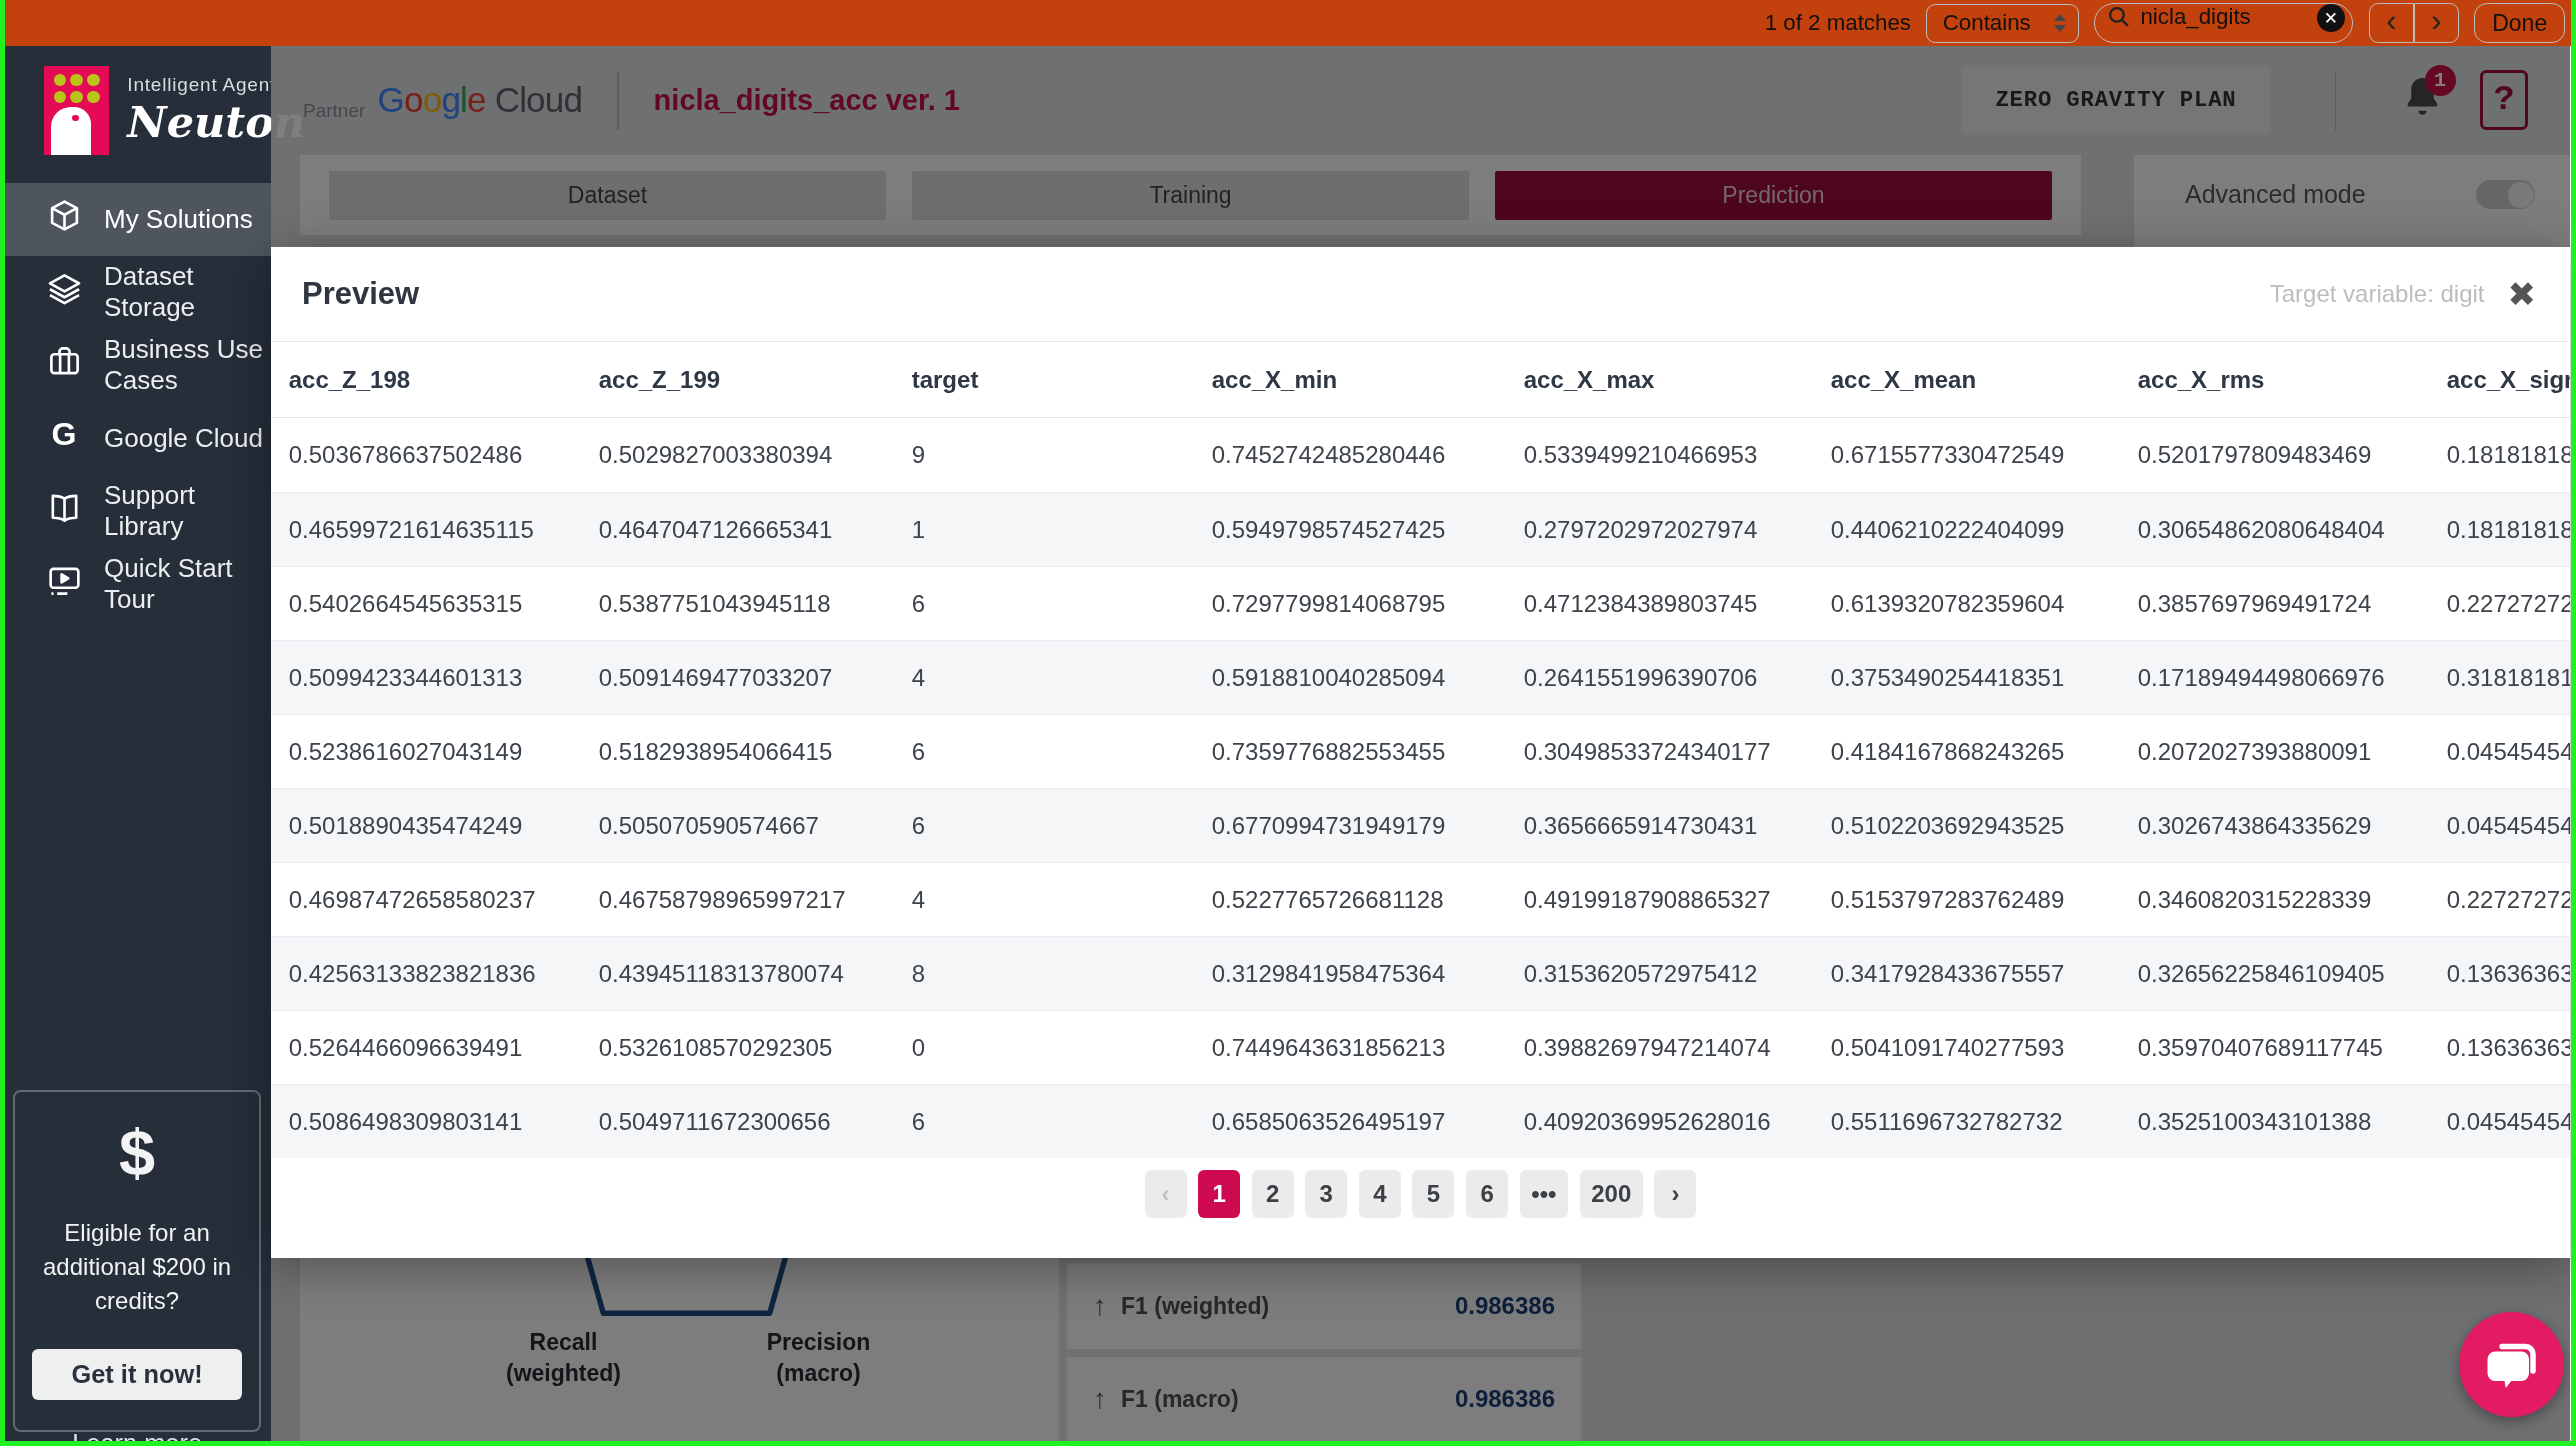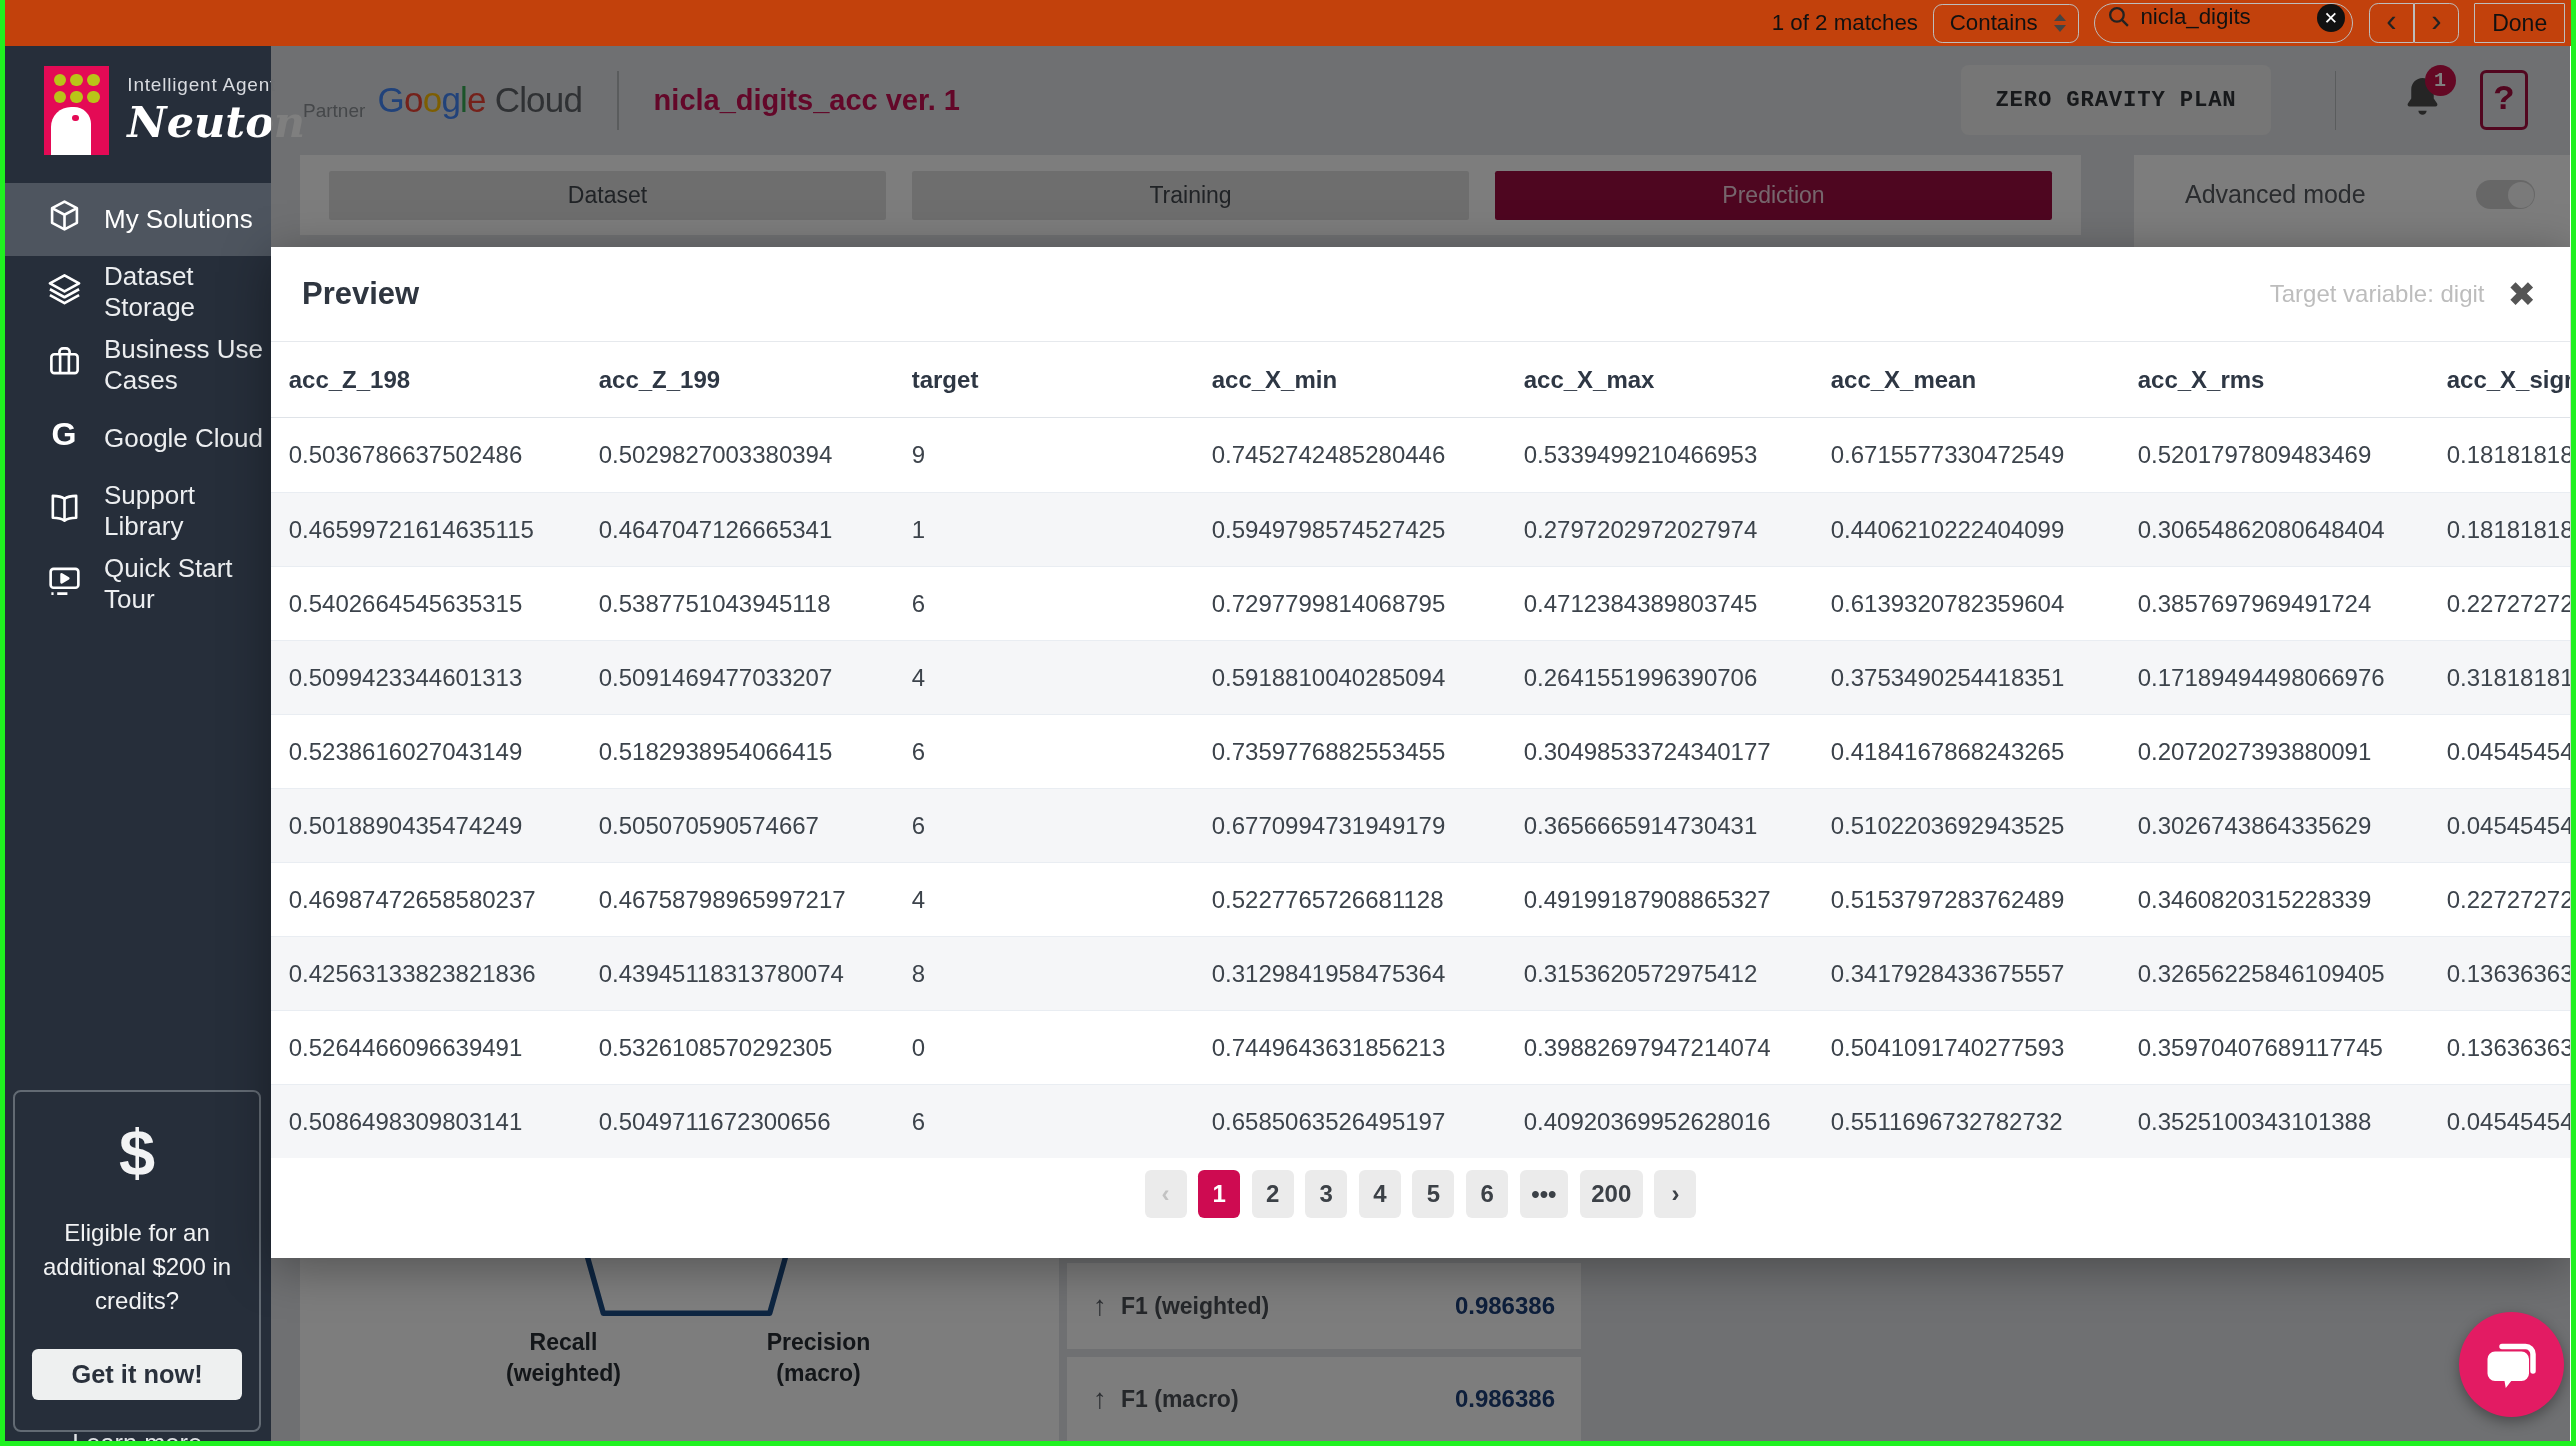--- a/index.html
+++ b/index.html
@@ -8,36 +8,36 @@
   .frame { position:absolute; background:#20f120; z-index:50; }
   #frame-l { left:0; top:0; width:5.4px; height:1447px; }
   #frame-r { right:0; top:0; width:5.4px; height:1447px; }
   #frame-b { left:0; bottom:0; width:2576px; height:5.4px; }
 
   
   .findbar { position:absolute; left:0; top:0; width:2576px; height:46px; background:#c2410c;
              display:flex; align-items:center; justify-content:flex-end; gap:15.4px;
              padding-right:10.8px; z-index:40; }
   .fb-matches { font-size:22.3px; color:#111; }
-  .fb-select { display:flex; align-items:center; gap:16px; border:1.5px solid #bdbdbd; border-radius:9.2px;
+  .fb-select { display:flex; align-items:center; gap:23px; border:1.5px solid #bdbdbd; border-radius:9.2px;
                height:39px; padding:0 12.3px 0 15.4px; font-size:22.3px; color:#111; }
   .caret-stack { display:flex; flex-direction:column; gap:3.9px; }
   .caret-up { width:0; height:0; border-left:6.2px solid transparent; border-right:6.2px solid transparent; border-bottom:7.7px solid #444; }
   .caret-dn { width:0; height:0; border-left:6.2px solid transparent; border-right:6.2px solid transparent; border-top:7.7px solid #444; }
   .fb-search { display:flex; gap:9.2px; border:1.5px solid #bdbdbd; border-radius:20px;
                height:40px; width:259px; padding:0 7.7px 0 10.8px; }
   .fb-query { font-size:22.3px; color:#111; flex:1; }
   .fb-clear { width:28px; height:28px; border-radius:50%; background:#111; color:#fff; font-size:17px;
               display:flex; align-items:center; justify-content:center; font-weight:bold; }
   .fb-nav { display:flex; }
   .fb-nav .nbtn { width:45px; height:40px; border:1.5px solid #bdbdbd; display:flex; align-items:center;
                   justify-content:center; font-size:31px; color:#222; padding-bottom:4.6px; }
   .fb-nav .nbtn:first-child { border-radius:9.2px 0 0 9.2px; border-right-width:0.8px; }
   .fb-nav .nbtn:last-child { border-radius:0 9.2px 9.2px 0; border-left-width:0.8px; }
-  .fb-done { border:1.5px solid #bdbdbd; border-radius:1px; height:40px; padding:0 17px; display:flex;
+  .fb-done { border:1.5px solid #bdbdbd; border-radius:13px; height:40px; padding:0 17px; display:flex;
              align-items:center; font-size:23px; color:#111; }
 
   
   .sidebar { position:absolute; left:5.4px; top:46px; width:266px; height:1395px; background:#262e3a; z-index:5; }
   .logo-row { display:flex; align-items:center; gap:18.5px; padding:20px 0 18.5px 39px; }
   .logo-mark { width:68px; height:89px; background:#e40a55; position:relative; }
   .logo-dots { display:grid; grid-template-columns:repeat(3,1fr); gap:4.6px; padding:7.7px 9.2px 0 9.2px; }
   .logo-dots span { width:12.3px; height:12.3px; border-radius:50%; background:#b9c418; }
   .logo-face { position:absolute; left:6.2px; bottom:0; width:40px; height:48px; background:#fff;
                border-radius:20px 17px 0 0; }

